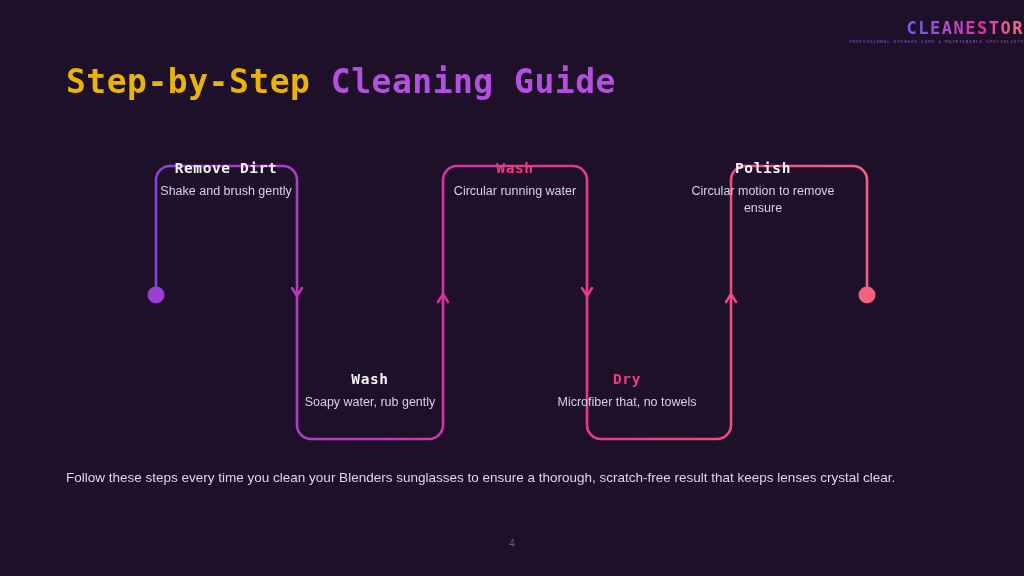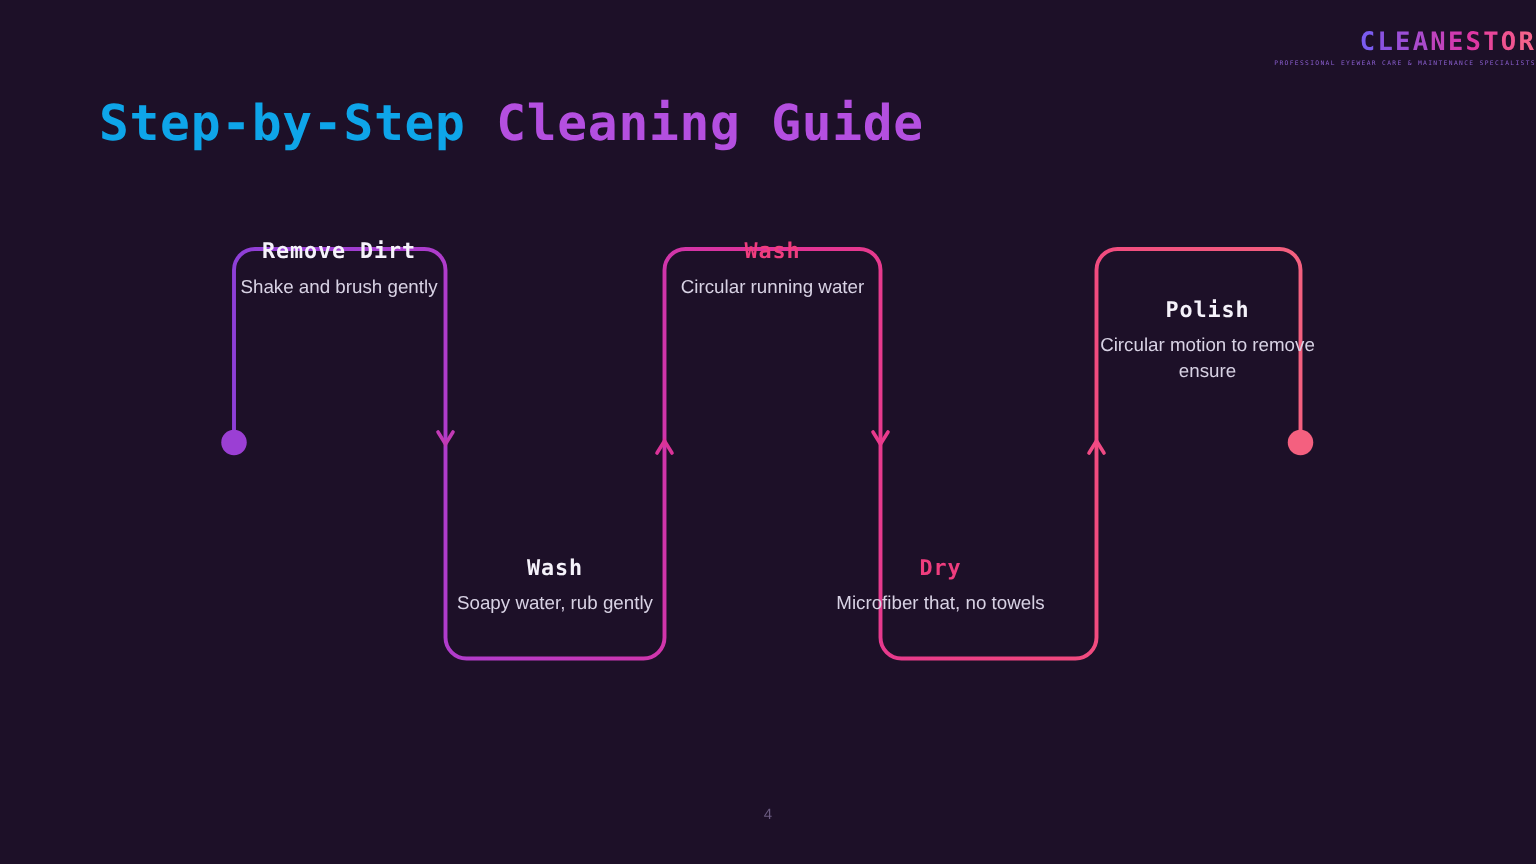--- a/index.html
+++ b/index.html
@@ -57,21 +57,21 @@
   .title {
     position: absolute;
     left: 66px;
     top: 62px;
     font-family: "DejaVu Sans Mono", monospace;
     font-size: 33px;
     font-weight: bold;
     letter-spacing: 0.5px;
     white-space: nowrap;
   }
-  .title .seg-a { color: #0ea5e9; }
+  .title .seg-a { color: #eab308; }
   .title .seg-b { color: #b44fe0; }
 
   
   .diagram {
     position: absolute;
     left: 0;
     top: 128px;
     width: 1024px;
     height: 330px;
   }
@@ -196,22 +196,23 @@
     <div class="step" style="left:430px; top:32px;">
       <div class="step-title" style="color:#ef3d7e;">Wash</div>
       <div class="step-desc">Circular running water</div>
     </div>
 
     <div class="step" style="left:542px; top:243px;">
       <div class="step-title" style="color:#ef3d7e;">Dry</div>
       <div class="step-desc">Microfiber that, no towels</div>
     </div>
 
-    <div class="step" style="left:720px; top:32px;margin-top:39px;">
+    <div class="step" style="left:678px; top:32px;">
       <div class="step-title" style="color:#f5f2fa;">Polish</div>
       <div class="step-desc">Circular motion to remove ensure</div>
     </div>
   </div>
 
+  <div class="note">Follow these steps every time you clean your Blenders sunglasses to ensure a thorough, scratch-free result that keeps lenses crystal clear.</div>
 
   <div class="page-num">4</div>
 
 </div>
 
 </body></html>

